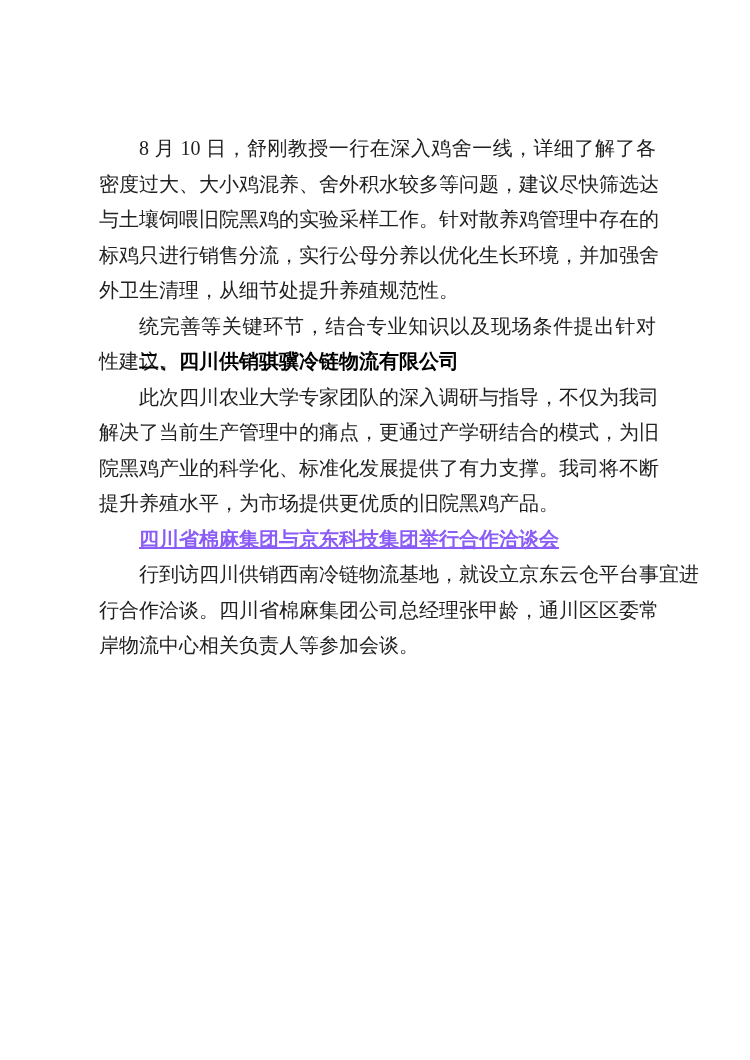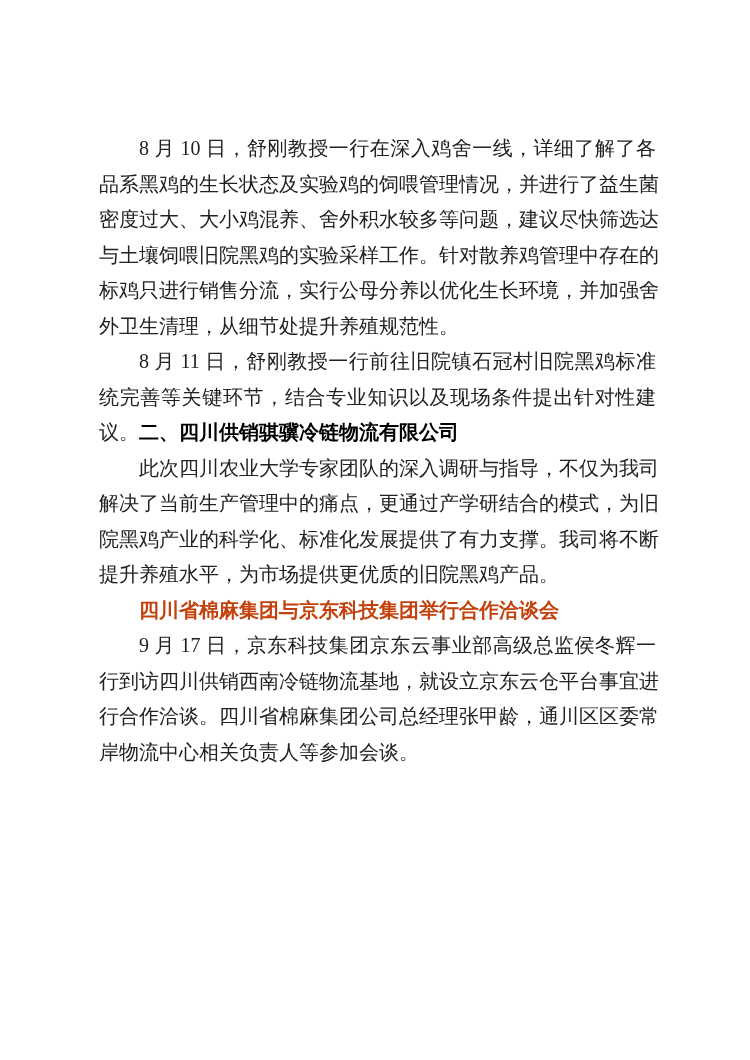--- a/index.html
+++ b/index.html
@@ -41,53 +41,51 @@
   .para .line:first-child { text-indent: 2em; }
   .heading-sans .line {
     font-family: "Liberation Sans", sans-serif;
     font-weight: bold;
     color: #000000;
     text-align-last: left;
   }
   .heading-serif .line {
     font-family: "Liberation Serif", serif;
     font-weight: bold;
-    color: #c2410c;
+    color: #8b5cf6;
     text-align-last: left;
+    text-decoration: underline;
   }
 </style>
 </head>
 <body>
 
 <div class="page">
   <div class="content">
     <div class="para body">
         <div class="line">8 月 10 日，舒刚教授一行在深入鸡舍一线，详细了解了各</div>
-        <div class="line">品系黑鸡的生长状态及实验鸡的饲喂管理情况，并进行了益生菌</div>
         <div class="line">密度过大、大小鸡混养、舍外积水较多等问题，建议尽快筛选达</div>
         <div class="line">与土壤饲喂旧院黑鸡的实验采样工作。针对散养鸡管理中存在的</div>
         <div class="line">标鸡只进行销售分流，实行公母分养以优化生长环境，并加强舍</div>
         <div class="line last">外卫生清理，从细节处提升养殖规范性。</div>
       </div>
     <div class="para body">
-        <div class="line">8 月 11 日，舒刚教授一行前往旧院镇石冠村旧院黑鸡标准</div>
         <div class="line last">统完善等关键环节，结合专业知识以及现场条件提出针对性建议。</div>
       </div>
     <div class="para heading-sans">
         <div class="line last">二、四川供销骐骥冷链物流有限公司</div>
       </div>
     <div class="para body">
         <div class="line">此次四川农业大学专家团队的深入调研与指导，不仅为我司</div>
         <div class="line">解决了当前生产管理中的痛点，更通过产学研结合的模式，为旧</div>
         <div class="line">院黑鸡产业的科学化、标准化发展提供了有力支撑。我司将不断</div>
         <div class="line last">提升养殖水平，为市场提供更优质的旧院黑鸡产品。</div>
       </div>
     <div class="para heading-serif">
         <div class="line last">四川省棉麻集团与京东科技集团举行合作洽谈会</div>
       </div>
     <div class="para body">
-        <div class="line">9 月 17 日，京东科技集团京东云事业部高级总监侯冬辉一</div>
         <div class="line">行到访四川供销西南冷链物流基地，就设立京东云仓平台事宜进</div>
         <div class="line">行合作洽谈。四川省棉麻集团公司总经理张甲龄，通川区区委常</div>
         <div class="line last">岸物流中心相关负责人等参加会谈。</div>
       </div>
   </div>
 </div>
 
 </body></html>

